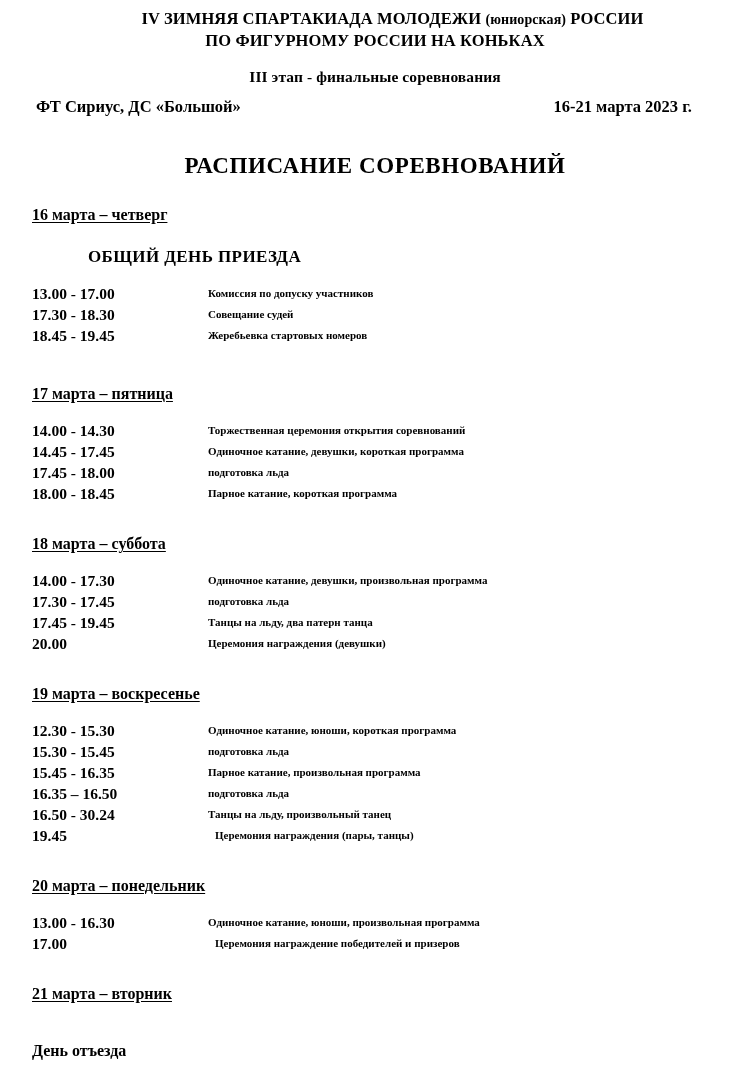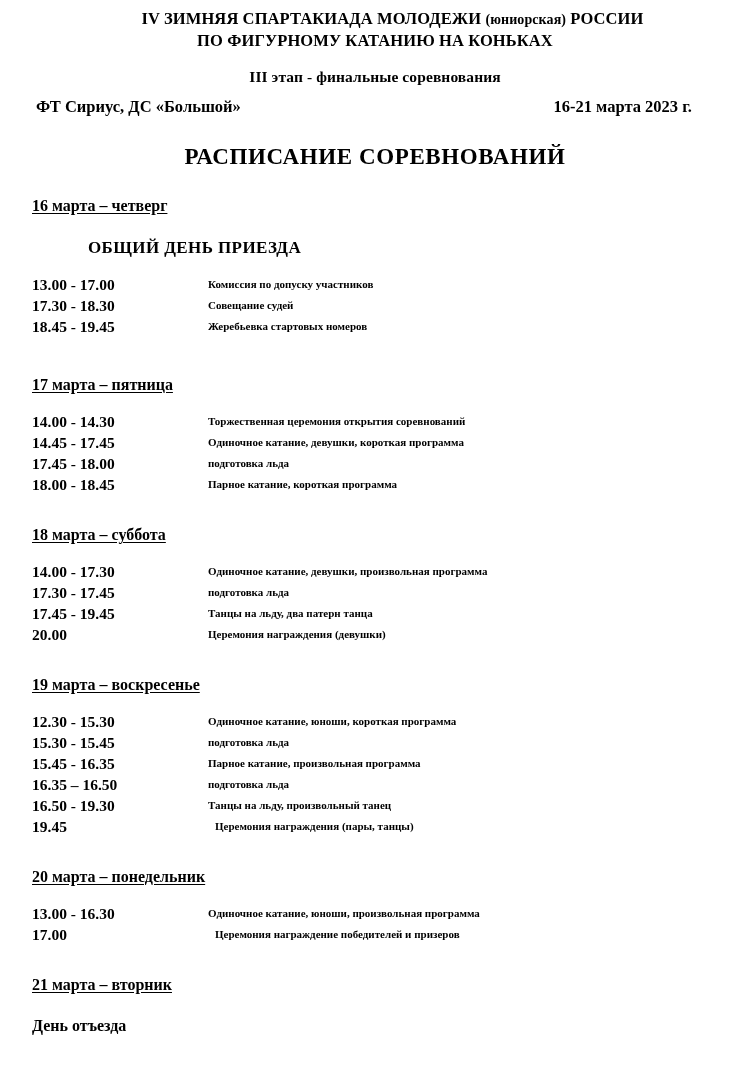--- a/index.html
+++ b/index.html
@@ -67,21 +67,21 @@
     font-size: 16.5px;
     white-space: nowrap;
   }
 
   
   .doc-title {
     text-align: center;
     font-weight: bold;
     font-size: 23px;
     letter-spacing: 0.6px;
-    margin-top: 23px;
+    margin-top: 32px;
     white-space: nowrap;
   }
 
   
   .schedule {
     margin-top: 26px;
     padding-left: 32px;
   }
 
   .day-block { margin: 0; }
@@ -142,21 +142,21 @@
     white-space: nowrap;
   }
 </style>
 </head>
 <body>
 
 <div class="page">
 
   <div class="masthead">
     <div class="masthead-line l1"><span>IV ЗИМНЯЯ СПАРТАКИАДА МОЛОДЕЖИ </span><span class="small-caps-paren">(юниорская)</span><span> РОССИИ</span></div>
-    <div class="masthead-line l2">ПО ФИГУРНОМУ КАТАНИЮ НА КОНЬКАХ</div>
+    <div class="masthead-line l2">ПО ФИГУРНОМУ РОССИИ НА КОНЬКАХ</div>
     <div class="masthead-line l3">III этап - финальные соревнования</div>
   </div>
 
   <div class="venue-row">
     <div class="venue">ФТ Сириус, ДС «Большой»</div>
     <div class="dates">16-21 марта 2023 г.</div>
   </div>
 
   <div class="doc-title">РАСПИСАНИЕ  СОРЕВНОВАНИЙ</div>
 
@@ -179,27 +179,27 @@
           <div class="row"><span class="time">17.30  - 17.45</span><span class="desc">подготовка льда</span></div>
           <div class="row"><span class="time">17.45  - 19.45</span><span class="desc">Танцы на льду, два патерн танца</span></div>
           <div class="row"><span class="time">20.00</span><span class="desc">Церемония награждения (девушки)</span></div>
         </div></div>
       <div class="gap-md"></div>
       <div class="day-block"><div class="day-heading">19 марта – воскресенье</div><div class="rows">
           <div class="row"><span class="time">12.30  - 15.30</span><span class="desc">Одиночное катание, юноши, короткая программа</span></div>
           <div class="row"><span class="time">15.30  - 15.45</span><span class="desc">подготовка льда</span></div>
           <div class="row"><span class="time">15.45  - 16.35</span><span class="desc">Парное катание, произвольная  программа</span></div>
           <div class="row"><span class="time">16.35 – 16.50</span><span class="desc">подготовка льда</span></div>
-          <div class="row"><span class="time">16.50 -  19.30</span><span class="desc">Танцы на льду, произвольный танец</span></div>
+          <div class="row"><span class="time">16.50 -  30.24</span><span class="desc">Танцы на льду, произвольный танец</span></div>
           <div class="row indent"><span class="time">19.45</span><span class="desc">Церемония награждения (пары, танцы)</span></div>
         </div></div>
       <div class="gap-md"></div>
       <div class="day-block"><div class="day-heading">20 марта – понедельник</div><div class="rows">
           <div class="row"><span class="time">13.00  - 16.30</span><span class="desc">Одиночное катание, юноши, произвольная программа</span></div>
           <div class="row indent"><span class="time">17.00</span><span class="desc">Церемония награждение победителей и призеров</span></div>
         </div></div>
       <div class="gap-md"></div>
       <div class="day-block"><div class="day-heading">21 марта – вторник</div></div>
       <div class="gap-sm"></div>
-      <div class="closing-text" style="margin-top: 0;">День отъезда</div>
+      <div class="closing-text" style="margin-top: 16px;">День отъезда</div>
     </div>
 
 </div>
 
 </body></html>

